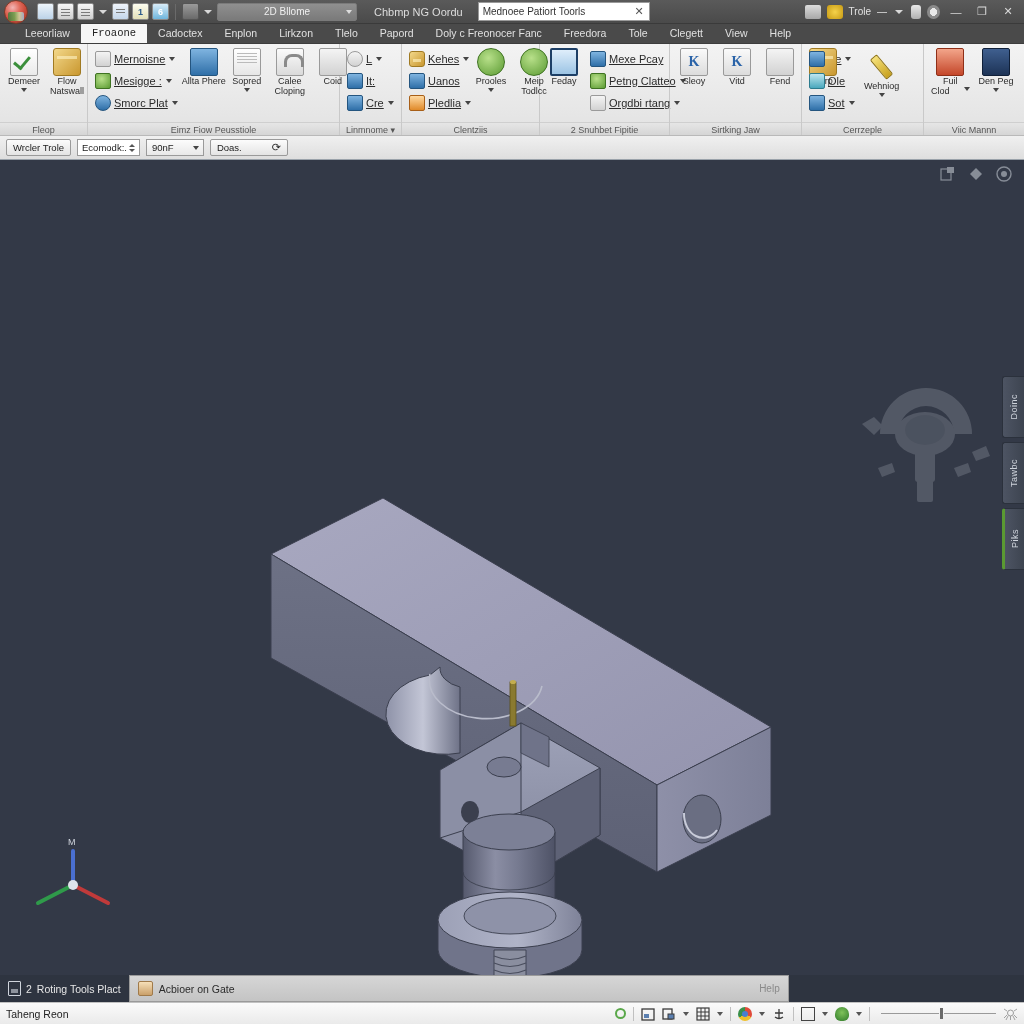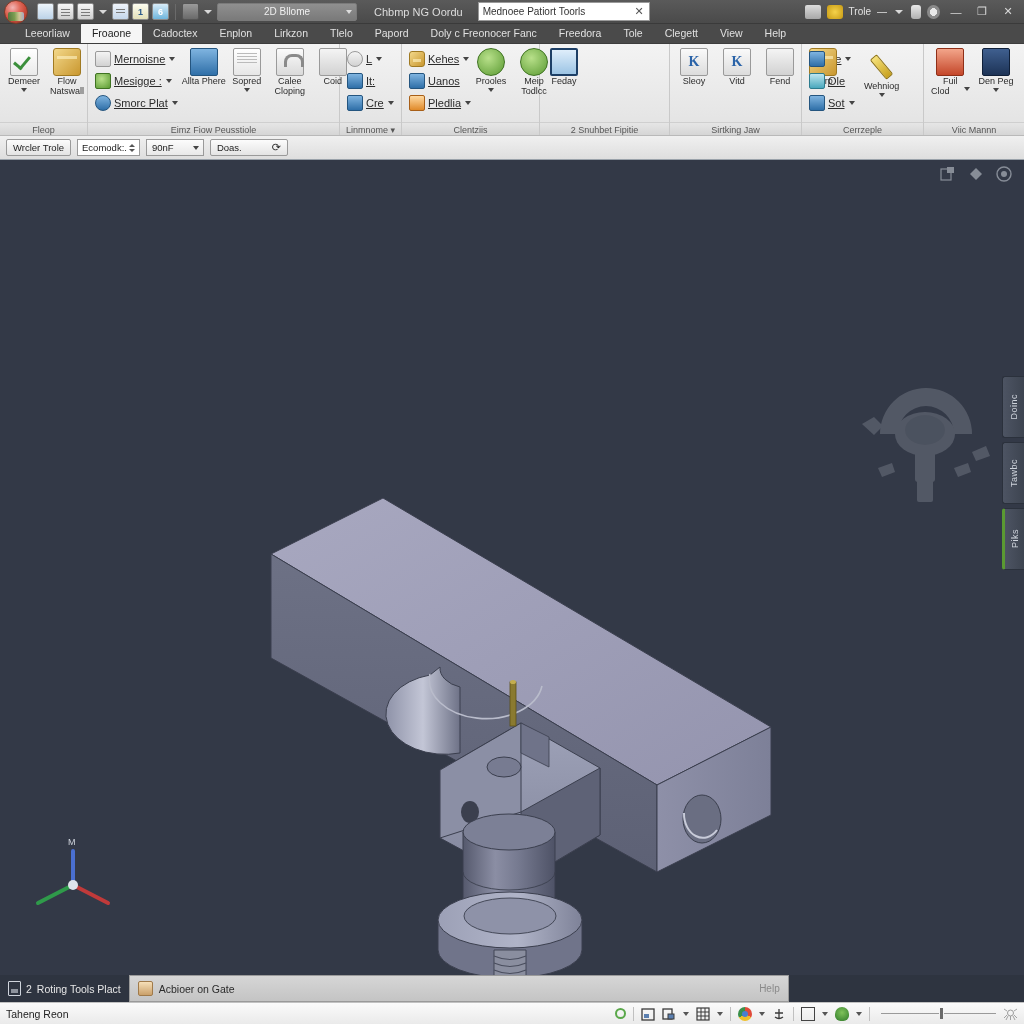--- a/index.html
+++ b/index.html
@@ -67,21 +67,21 @@
 
   
   .tabrow{
     height:20px;background:#4a4a4a;display:flex;align-items:flex-end;
     padding-left:14px;gap:0;flex:0 0 20px;border-bottom:1px solid #3d3d3d;
   }
   .tab{
     height:20px;padding:0 11px;display:flex;align-items:center;
     font-size:10.5px;color:#e0e0e0;white-space:nowrap;
   }
-  .tab.active{background:#f6f6f6;color:#222;border-radius:2px 2px 0 0;}
+  .tab.active{background:#f6f6f6;color:#222;border-radius:2px 2px 0 0;font-family:Liberation Mono, monospace;}
 
   
   .ribbon{
     height:92px;background:linear-gradient(#f3f3f3,#e2e2e2);
     display:flex;flex:0 0 92px;border-bottom:1px solid #b9b9b9;overflow:hidden;
   }
   .panel{display:flex;flex-direction:column;border-right:1px solid #c9c9c9;height:92px;}
   .panel .body{flex:1;display:flex;align-items:flex-start;padding:3px 4px 0;gap:3px;}
   .panel .ptitle{
     height:14px;font-size:9px;color:#555;text-align:center;
@@ -421,20 +421,36 @@
         </div>
       </div>
       <div class="ptitle">Clentziis</div>
     </div>
 
     <div class="panel" style="width:130px">
       <div class="body">
         <div class="bigbtn">
           <div class="ic art-monitor"></div>
           <div class="lab">Feday</div>
+        </div>
+        <div class="smcol">
+          <div class="smbtn">
+            <div class="ic16 art-blue"></div>
+            <span class="lab">Mexe Pcay</span>
+          </div>
+          <div class="smbtn">
+            <div class="ic16 art-green" style="border-radius:2px"></div>
+            <span class="lab">Petng Clatteo</span>
+            <i class="dn"></i>
+          </div>
+          <div class="smbtn">
+            <div class="ic16 art-grey"></div>
+            <span class="lab">Orgdbi rtang</span>
+            <i class="dn"></i>
+          </div>
         </div>
       </div>
       <div class="ptitle">2 Snuhbet Fipitie</div>
     </div>
 
     <div class="panel" style="width:132px">
       <div class="body">
         <div class="bigbtn">
           <div class="ic art-k"></div>
           <div class="lab">Sleoy</div>

